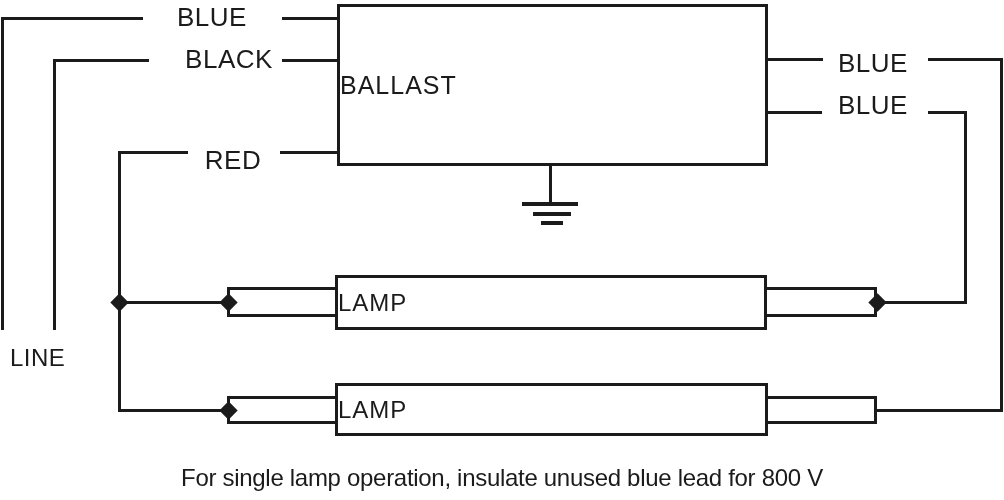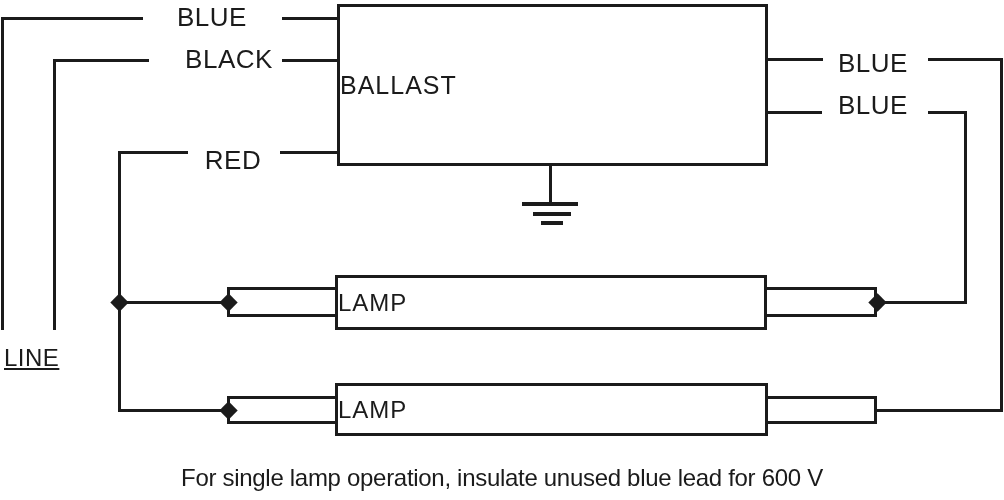--- a/index.html
+++ b/index.html
@@ -112,17 +112,17 @@
 
   <div class="ln" style="left:765px;top:396px;width:112px;height:3px;"></div>
   <div class="ln" style="left:765px;top:421px;width:112px;height:3px;"></div>
   <div class="ln" style="left:874px;top:396px;width:3px;height:28px;"></div>
 
   <div class="wire-label" style="left:166px;top:4px;width:92px;height:27px;">BLUE</div>
   <div class="wire-label" style="left:183px;top:46px;width:92px;height:27px;">BLACK</div>
   <div class="wire-label" style="left:201px;top:138px;width:64px;height:27px;margin-top:9px;">RED</div>
   <div class="wire-label" style="left:838px;top:50px;width:70px;height:27px;">BLUE</div>
   <div class="wire-label" style="left:838px;top:92px;width:70px;height:27px;">BLUE</div>
-  <div class="wire-label line-label" style="left:4px;top:344px;width:60px;height:27px;text-decoration:underline;">LINE</div>
+  <div class="wire-label line-label" style="left:10px;top:344px;width:60px;height:27px;">LINE</div>
 
-  <div class="caption">For single lamp operation, insulate unused blue lead for 600 V</div>
+  <div class="caption">For single lamp operation, insulate unused blue lead for 800 V</div>
 
 </div>
 
 </body></html>

